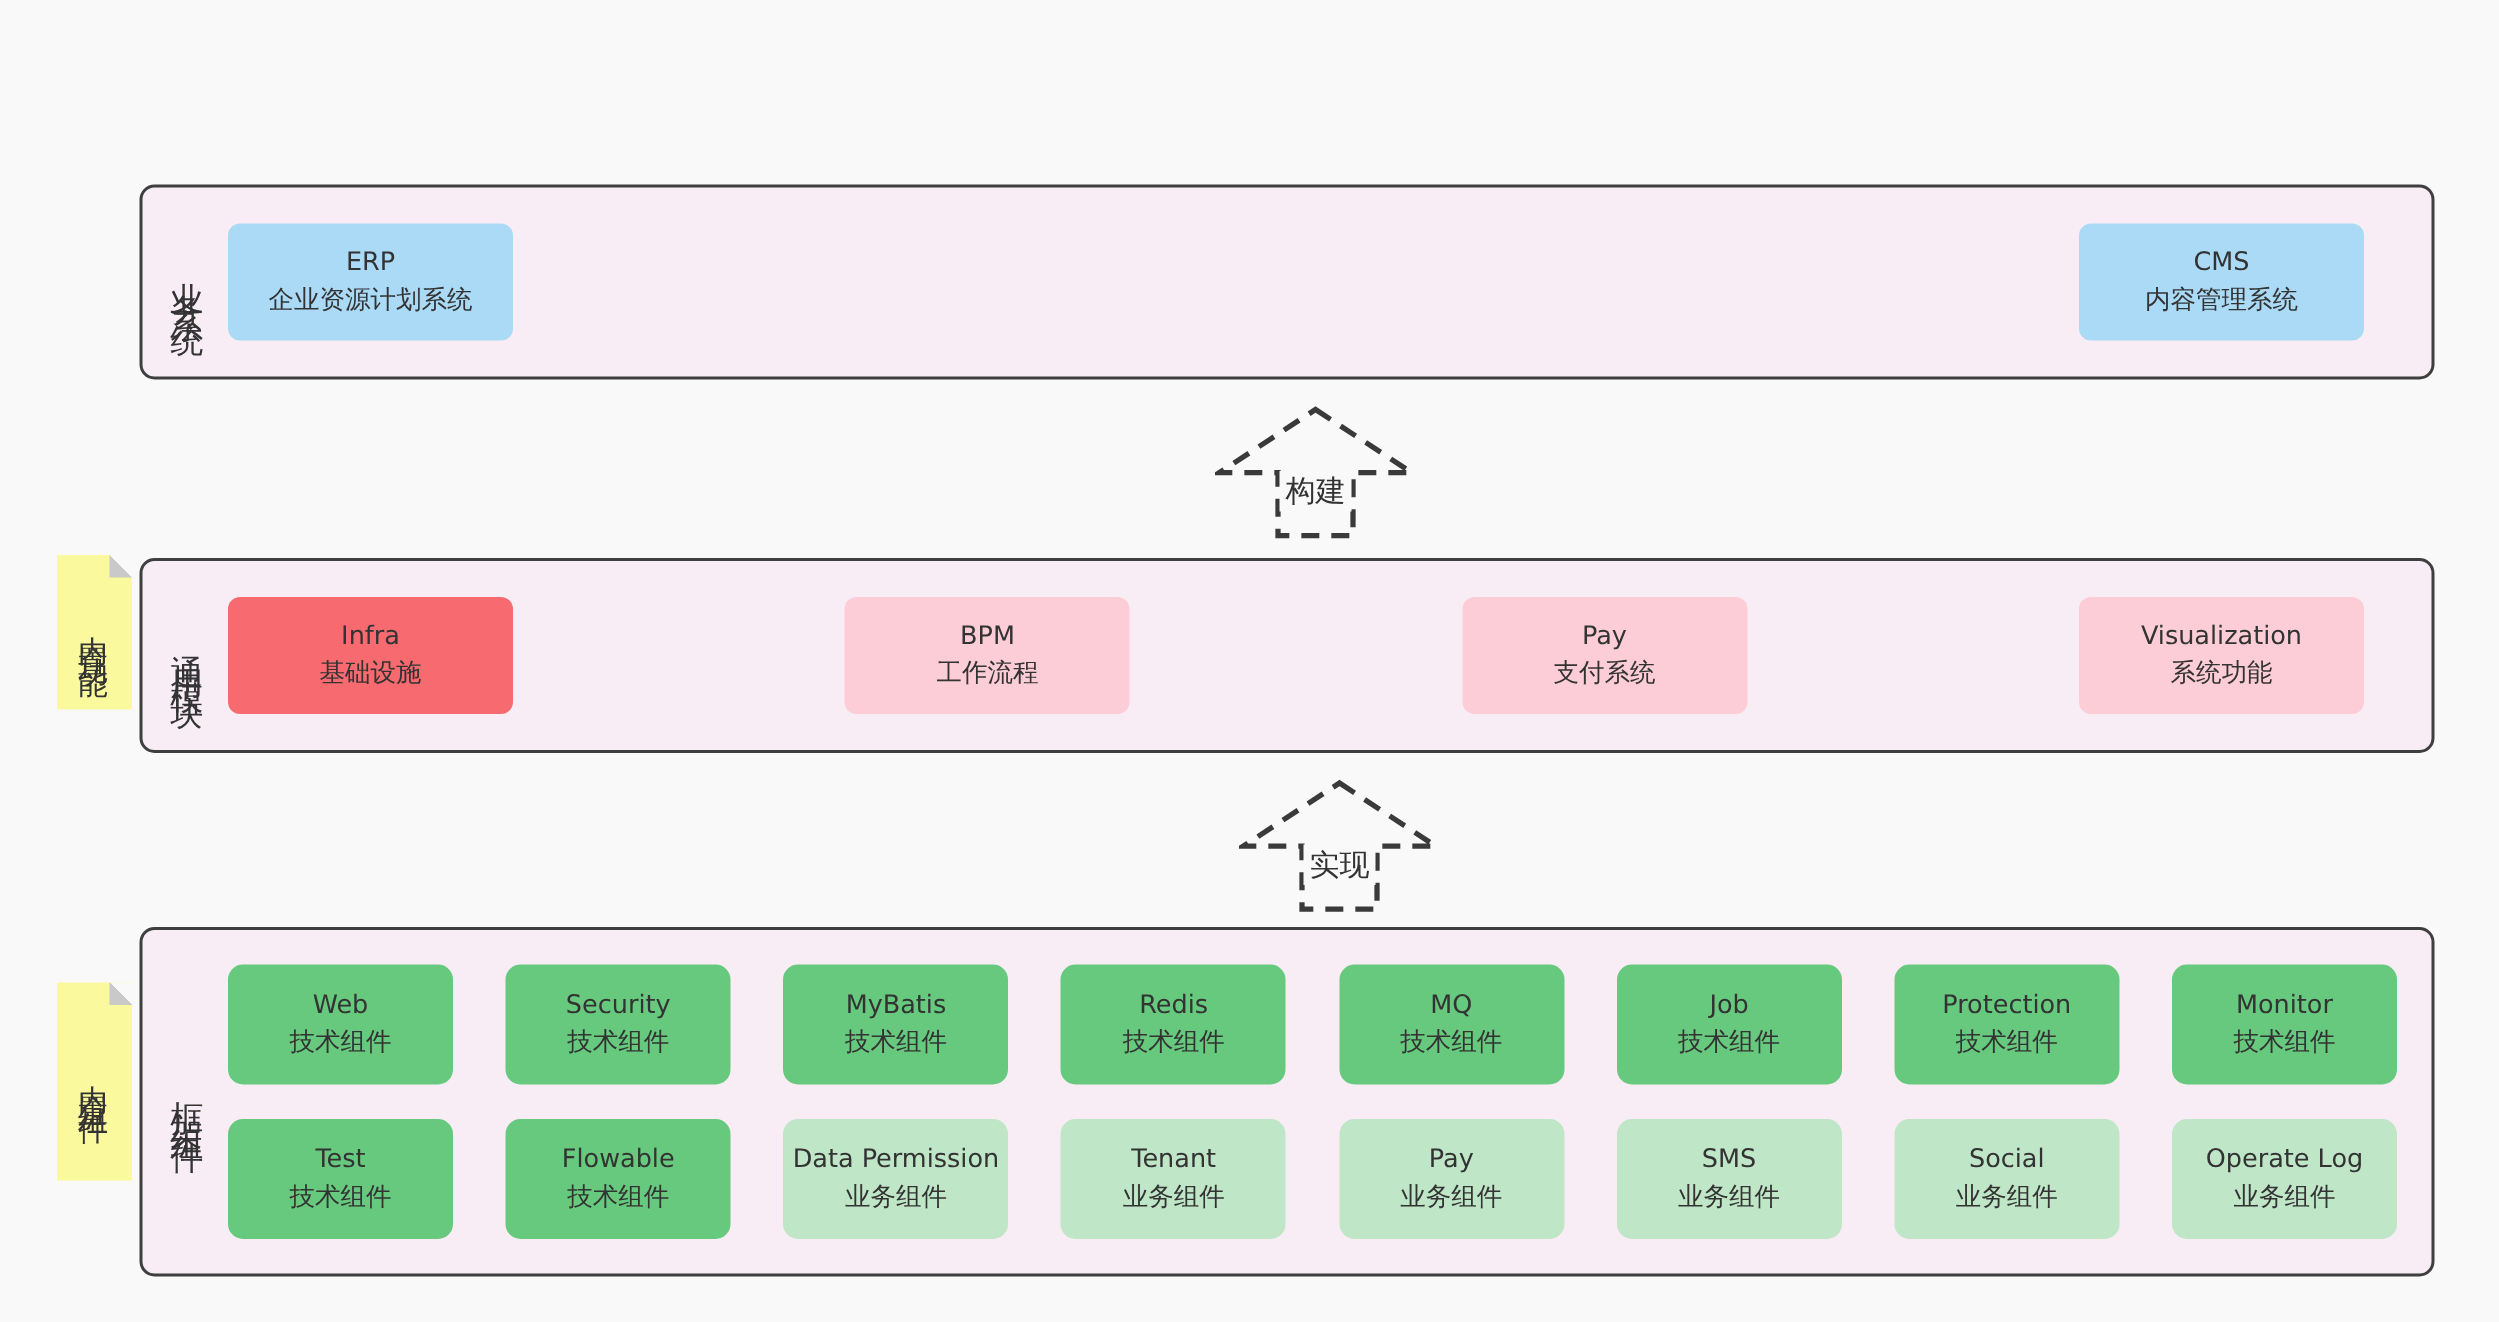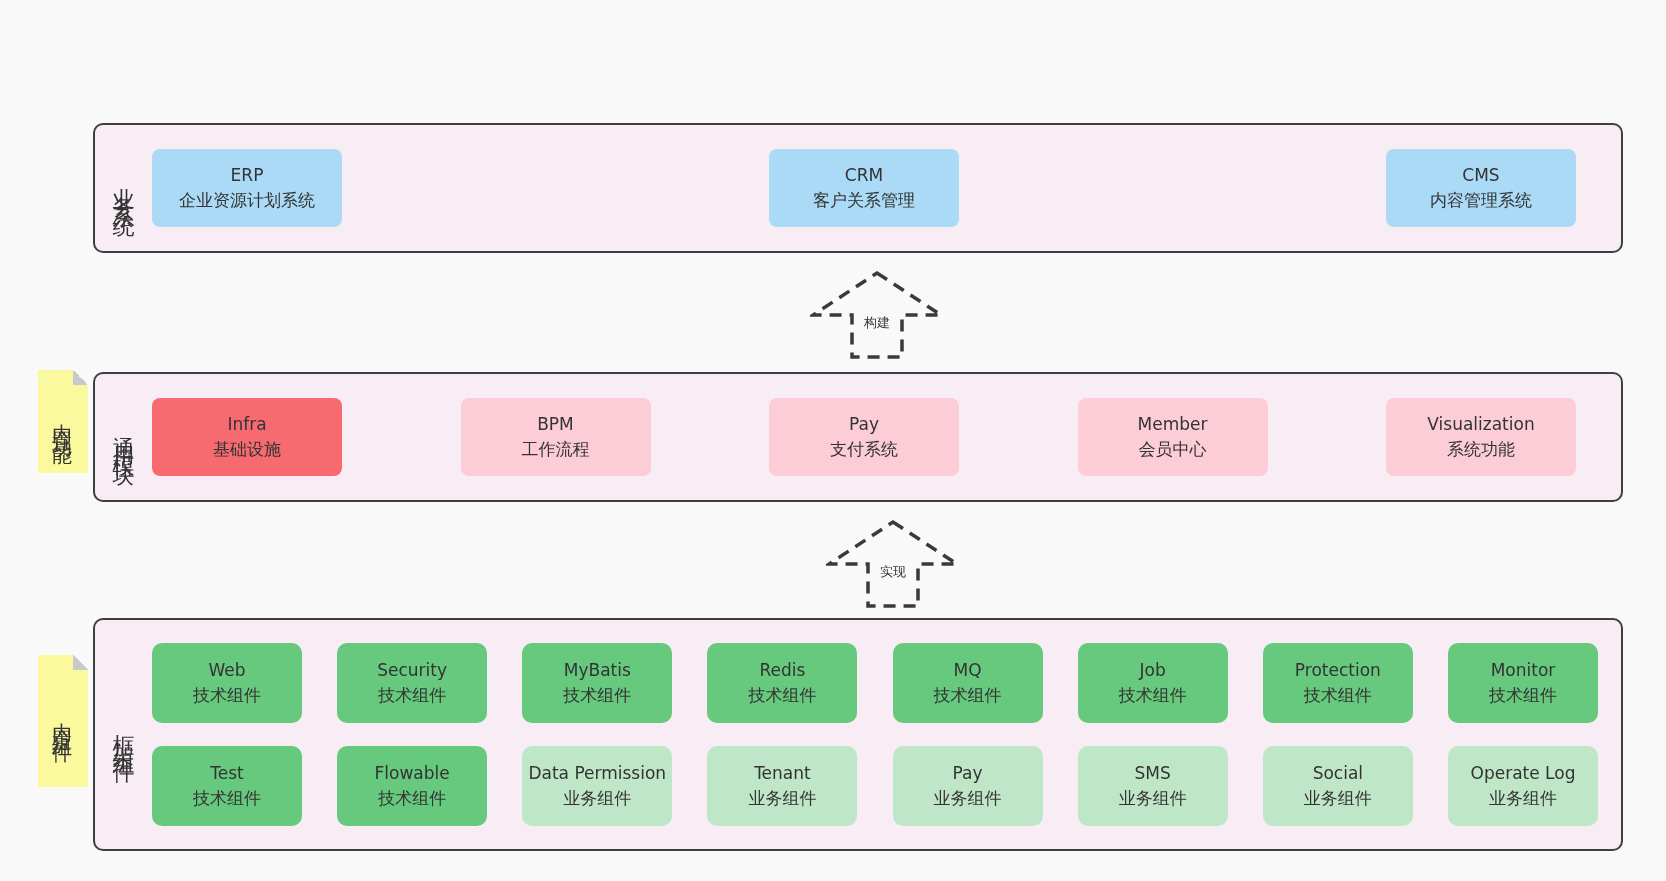--- a/index.html
+++ b/index.html
@@ -116,45 +116,41 @@
     height: 90px;
   }
   .arrow svg { display: block; width: 100%; height: 100%; }
   .arrow-label {
     position: absolute;
     left: 50%;
     top: 44px;
     transform: translateX(-50%);
     background: var(--page-bg, #f9f9f9);
     padding: 0 4px;
-    font-size: 13px;
+    font-size: 20px;
     color: var(--text, #333);
     white-space: nowrap;
   }
 </style>
 </head>
 <body>
 
 <div id="page">
 
   <section class="panel" id="panel-business" style="top:123px; height:130px;">
     <div class="panel-label">
       <span class="panel-label-text">业务系统</span>
     </div>
     <div class="rows cols-6">
         <div class="box-row">
           <div class="box v-blue">
             <div class="box-title">ERP</div>
             <div class="box-subtitle">企业资源计划系统</div>
           </div>
           <div class="box v-blue">
-            <div class="box-title">CRM</div>
-            <div class="box-subtitle">客户关系管理</div>
-          </div>
-          <div class="box v-blue">
             <div class="box-title">CMS</div>
             <div class="box-subtitle">内容管理系统</div>
           </div>
         </div>
       </div>
   </section>
 
   <div class="arrow" style="left:810px; top:270px;">
     <svg viewBox="0 0 134 90">
       <path d="M67 3 L131 45 L92 45 L92 87 L42 87 L42 45 L3 45 Z" fill="none" stroke="#3a3a3a" stroke-width="3.5" stroke-dasharray="12 8"></path>
@@ -179,24 +175,20 @@
           </div>
           <div class="box v-pink">
             <div class="box-title">BPM</div>
             <div class="box-subtitle">工作流程</div>
           </div>
           <div class="box v-pink">
             <div class="box-title">Pay</div>
             <div class="box-subtitle">支付系统</div>
           </div>
           <div class="box v-pink">
-            <div class="box-title">Member</div>
-            <div class="box-subtitle">会员中心</div>
-          </div>
-          <div class="box v-pink">
             <div class="box-title">Visualization</div>
             <div class="box-subtitle">系统功能</div>
           </div>
         </div>
       </div>
   </section>
 
   <div class="arrow" style="left:826px; top:519px;">
     <svg viewBox="0 0 134 90">
       <path d="M67 3 L131 45 L92 45 L92 87 L42 87 L42 45 L3 45 Z" fill="none" stroke="#3a3a3a" stroke-width="3.5" stroke-dasharray="12 8"></path>

